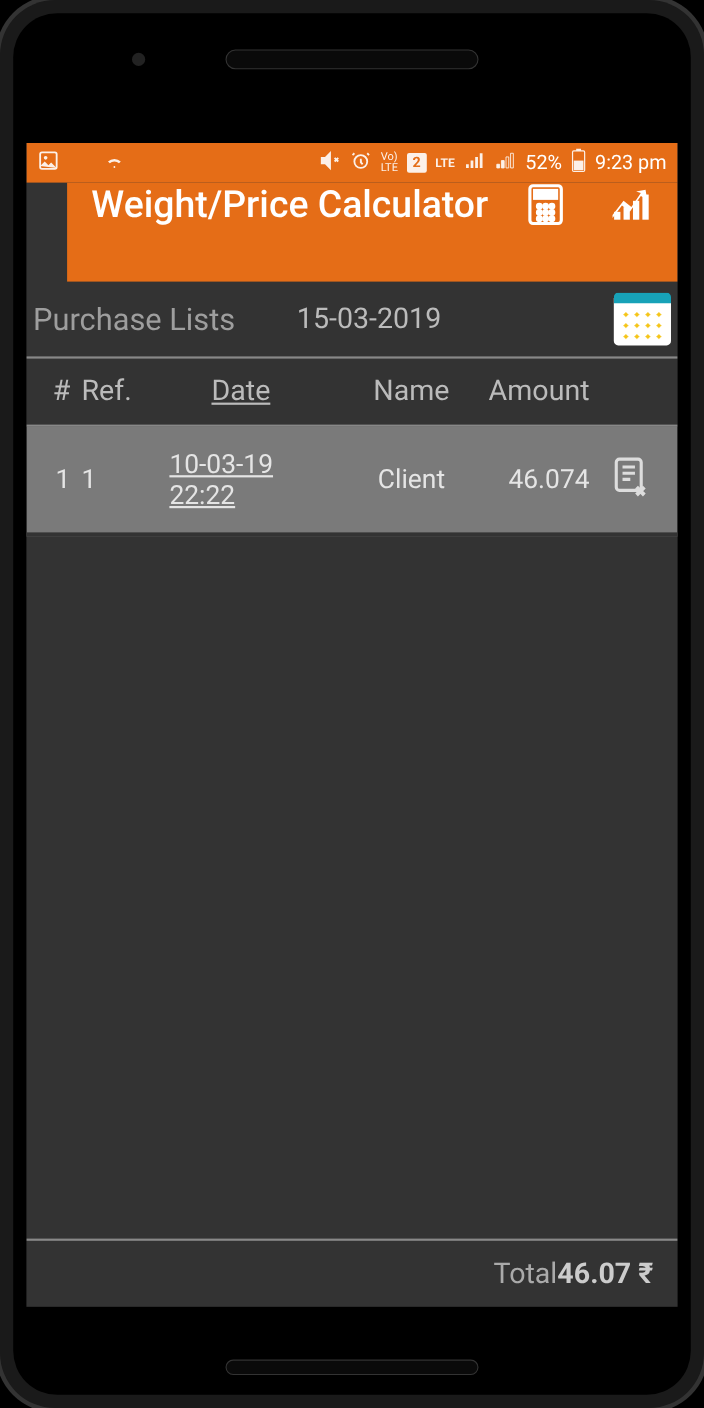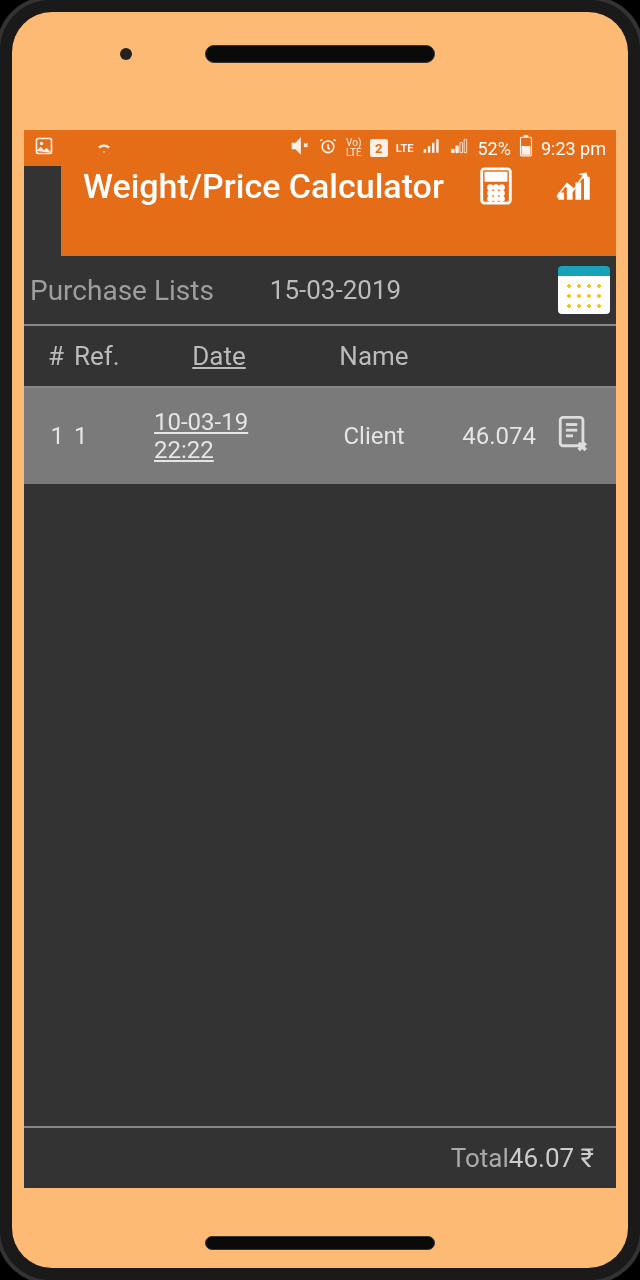--- a/index.html
+++ b/index.html
@@ -16,21 +16,21 @@
       height: 1280px;
       background: #1a1a1a;
       border-radius: 50px;
       padding: 12px;
       position: relative;
       box-shadow: 0 0 0 4px #333;
     }
     .phone-inner {
       width: 100%;
       height: 100%;
-      background: #fdba74;
+      background: #000000;
       border-radius: 40px;
       overflow: hidden;
       position: relative;
     }
     .speaker {
       position: absolute;
       top: 45px;
       left: 50%;
       transform: translateX(-50%);
       width: 230px;
@@ -157,21 +157,21 @@
     .content { flex: 1; display: flex; flex-direction: column; }
     .footer {
       height: 62px;
       display: flex;
       align-items: center;
       justify-content: flex-end;
       border-top: 2px solid #888;
       padding: 0 22px;
     }
     .footer-label { color: #aaa; font-size: 26px; }
-    .footer-value { color: #ccc; font-size: 26px; font-weight: 400; text-align: center; }
+    .footer-value { color: #ccc; font-size: 26px; font-weight: 700; text-align: center; }
     .status-icon { opacity: 0.9; }
   </style>
 </head>
 <body>
 
 <div class="phone">
   <div class="speaker"></div>
   <div class="camera"></div>
   <div class="phone-inner">
     <div class="screen">
@@ -271,20 +271,21 @@
           <div class="cal-icon"></div>
         </span>
       </div>
 
       <div class="content">
         <div class="table-header">
           <div class="col-num">#</div>
           <div class="col-ref">Ref.</div>
           <div class="col-date">Date</div>
           <div class="col-name">Name</div>
+          <div class="col-amount">Amount</div>
           <div class="col-action"></div>
         </div>
 
         <div class="table-body">
           <div class="table-row">
             <div class="col-num txt">1</div>
             <div class="col-ref txt">1</div>
             <div class="col-date txt" style="text-align:left;padding-left:20px;">10-03-19 22:22</div>
             <div class="col-name txt">Client</div>
             <div class="col-amount txt">46.074</div>

